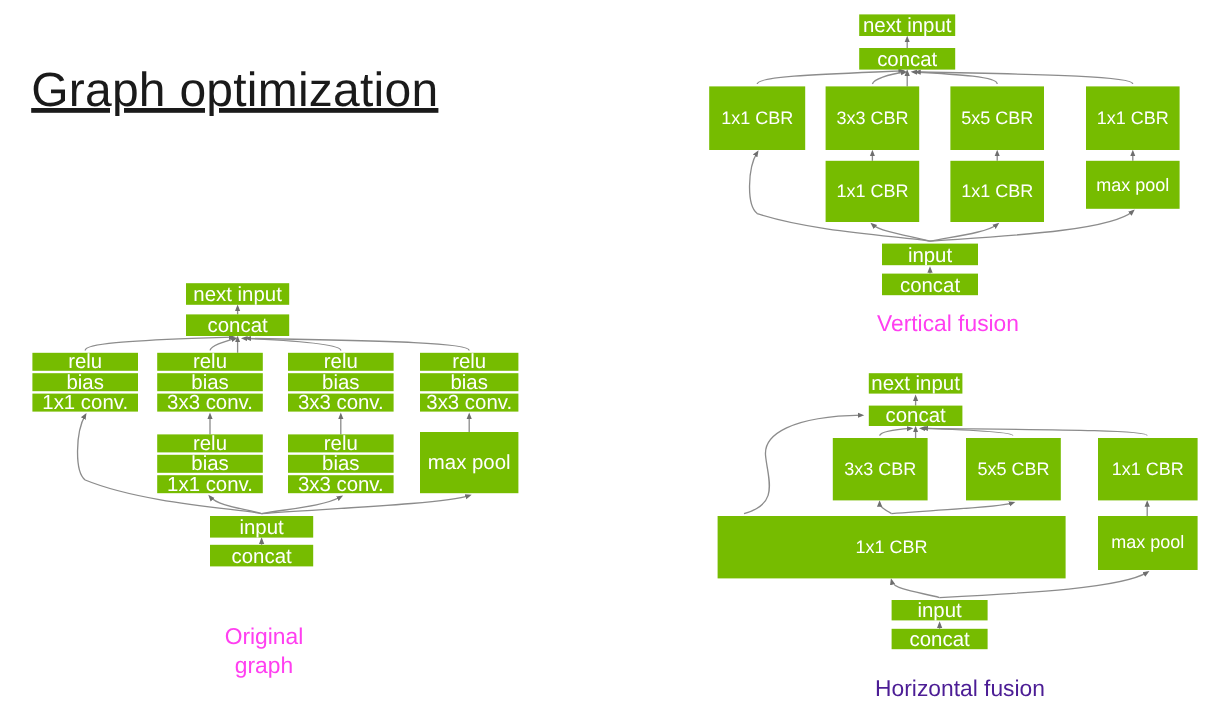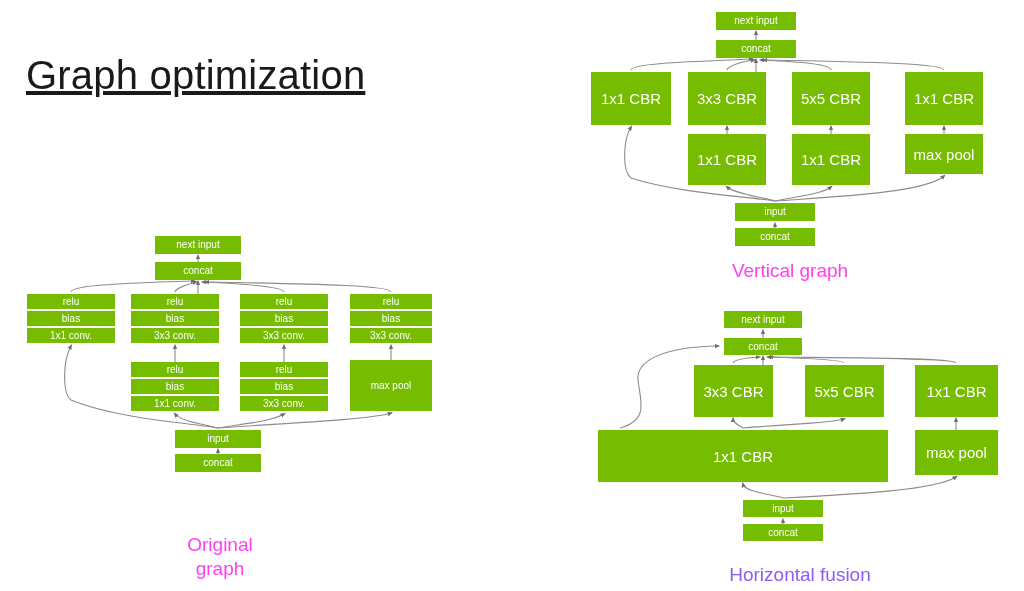--- a/index.html
+++ b/index.html
@@ -48,21 +48,21 @@
     color: #ffffff;
     display: flex;
     align-items: center;
     justify-content: center;
     box-sizing: border-box;
     line-height: 1;
     text-align: center;
     white-space: nowrap;
     overflow: hidden;
   }
-  .node.sm { font-size: 10px; }
+  .node.sm { font-size: 17px; }
   .node.md { font-size: 15px; }
   .caption {
     position: absolute;
     color: #ff3ff0;
     font-size: 19px;
     text-align: center;
     line-height: 1.25;
     white-space: pre-line;
   }
 </style>
@@ -180,19 +180,19 @@
       <div class="node md" style="left: 694px; top: 365px; width: 79px; height: 52px; background: rgb(118, 188, 0); color: rgb(255, 255, 255);">3x3 CBR</div>
       <div class="node md" style="left: 805px; top: 365px; width: 79px; height: 52px; background: rgb(118, 188, 0); color: rgb(255, 255, 255);">5x5 CBR</div>
       <div class="node md" style="left: 915px; top: 365px; width: 83px; height: 52px; background: rgb(118, 188, 0); color: rgb(255, 255, 255);">1x1 CBR</div>
       <div class="node md" style="left: 598px; top: 430px; width: 290px; height: 52px; background: rgb(118, 188, 0); color: rgb(255, 255, 255);">1x1 CBR</div>
       <div class="node md" style="left: 915px; top: 430px; width: 83px; height: 45px; background: rgb(118, 188, 0); color: rgb(255, 255, 255);">max pool</div>
       <div class="node sm" style="left: 743px; top: 500px; width: 80px; height: 17px; background: rgb(118, 188, 0); color: rgb(255, 255, 255);">input</div>
       <div class="node sm" style="left: 743px; top: 524px; width: 80px; height: 17px; background: rgb(118, 188, 0); color: rgb(255, 255, 255);">concat</div>
     </div>
 
   <div id="captions-layer">
-      <div class="caption" style="left: 150px; top: 533px; width: 140px; color: rgb(255, 63, 240);">Original
+      <div class="caption" style="left: 150px; top: 520px; width: 140px; color: rgb(255, 63, 240);">Original
 graph</div>
-      <div class="caption" style="left: 700px; top: 259px; width: 180px; color: rgb(255, 63, 240);">Vertical graph</div>
-      <div class="caption" style="left: 690px; top: 563px; width: 220px; color: #8b5cf6;">Horizontal fusion</div>
+      <div class="caption" style="left: 700px; top: 259px; width: 180px; color: rgb(255, 63, 240);">Vertical fusion</div>
+      <div class="caption" style="left: 690px; top: 563px; width: 220px; color: #4c1d95;">Horizontal fusion</div>
     </div>
 
 </div>
 
 </body></html>

